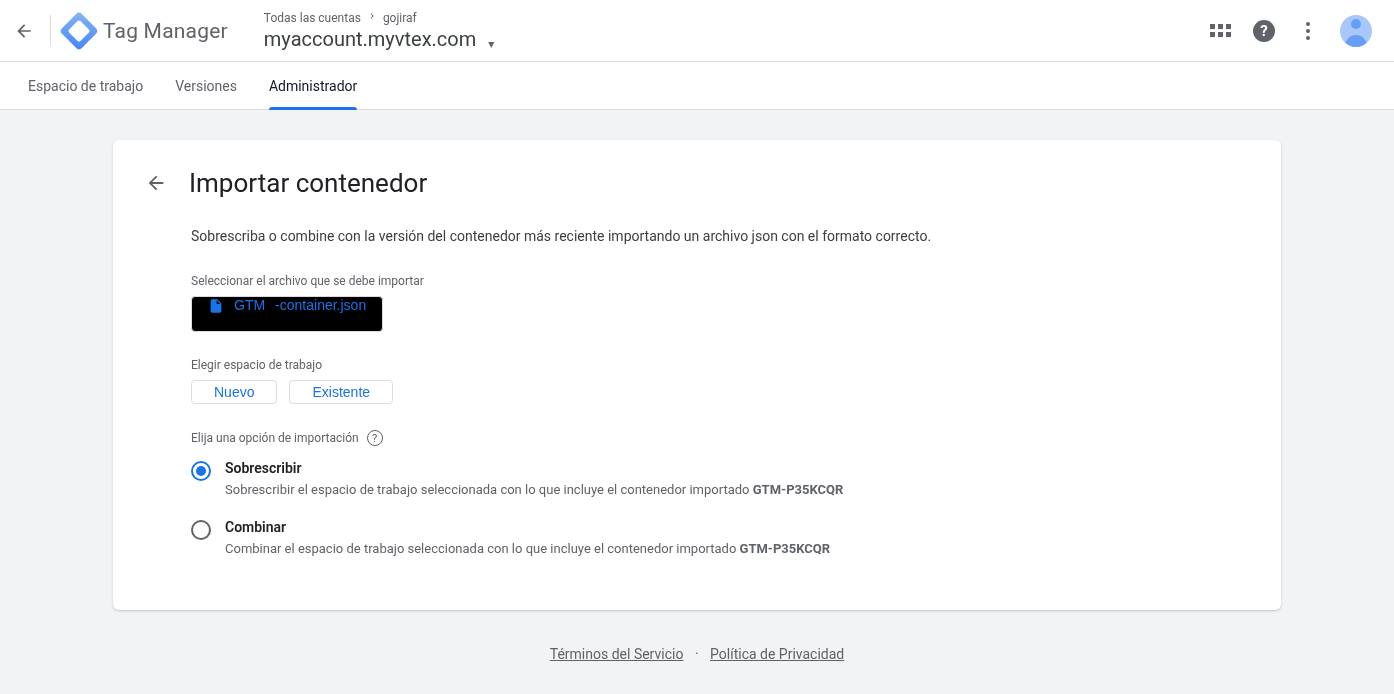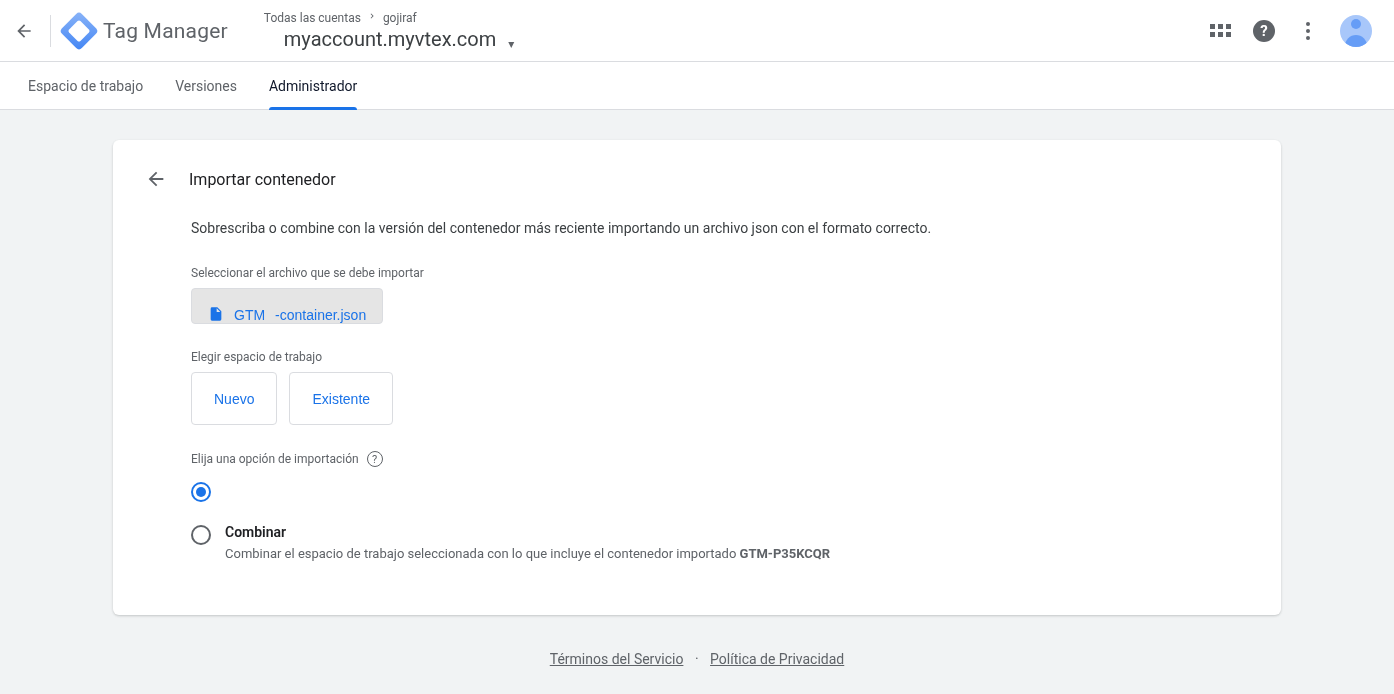--- a/index.html
+++ b/index.html
@@ -35,21 +35,21 @@
     background: linear-gradient(135deg,#8ab4f8 0%,#4285f4 100%);
     border-radius: 4px;
     position: relative;
   }
   .gtm-logo::after{
     content:"";position:absolute;inset:6px;background:#fff;border-radius:2px;
   }
   .product-name { font-size:21px; color:#5f6368; letter-spacing:0.2px; }
   .account-block { margin-left:36px; display:flex; flex-direction:column; }
   .breadcrumb { font-size:12px; color:#5f6368; display:flex; align-items:flex-start; gap:6px; }
-  .container-name { font-size:20px; color:#3c4043; display:flex; align-items:flex-end; gap:12px; margin-top:2px;margin-left:20px;}
+  .container-name { font-size:20px; color:#3c4043; display:flex; align-items:flex-end; gap:12px; margin-top:2px;}
   .dropdown-arrow { font-size:12px; color:#5f6368; }
   .header-right { margin-left:auto; display:flex; align-items:center; gap:20px; padding-right:14px;}
   .hr-icon { width:24px; height:24px; display:flex; align-items:center; justify-content:center; cursor:pointer; color:#5f6368;}
   .apps-icon { display:grid; grid-template-columns:repeat(3,5px); grid-template-rows:repeat(2,5px); gap:3px;}
   .apps-icon span{ background:#5f6368; width:5px; height:5px; }
   .help-icon { width:22px; height:22px; border-radius:50%; background:#5f6368; color:#fff; font-size:15px; font-weight:bold; display:flex; align-items:center; justify-content:center;}
   .more-icon { display:flex; flex-direction:column; gap:3px;}
   .more-icon span{ width:4px; height:4px; border-radius:50%; background:#5f6368;}
   .avatar { width:32px; height:32px; border-radius:50%; background:#a8c7fa; display:flex; align-items:center; justify-content:center;}
   .avatar-head{ width:10px;height:10px;border-radius:50%;background:#669df6;position:absolute;top:4px;left:11px;}
@@ -72,36 +72,36 @@
   .page-body { background:#f1f3f4; min-height:calc(694px - 110px); padding-top:30px; }
   .card {
     background:#fff;
     width:1168px;
     margin:0 auto;
     border-radius:6px;
     box-shadow:0 1px 2px rgba(60,64,67,.15),0 1px 3px rgba(60,64,67,.1);
     padding:28px 32px 48px 32px;
   }
   .card-header{ display:flex; align-items:center; gap:22px; margin-bottom:30px;}
-  .card-title{ font-size:16px; color:#202124; font-weight:400;}
+  .card-title{ font-size:26px; color:#202124; font-weight:400;}
   .card-back{ cursor:pointer; color:#5f6368;}
   .content{ padding-left:46px;}
   .desc{ font-size:14px; color:#3c4043; margin-bottom:30px;}
   .field-label{ font-size:12px; color:#5f6368; margin-bottom:8px;}
   .file-btn{
-    display:inline-flex; align-items:flex-end; gap:10px;
+    display:inline-flex; align-items:flex-start; gap:10px;
     border:1px solid #dadce0; border-radius:4px;
     padding:0 16px; height:36px;
-    color:#1a73e8; font-size:14px; cursor:pointer; background:#e5e5e5;
+    color:#1a73e8; font-size:14px; cursor:pointer; background:#000000;
     margin-bottom:26px;
   }
   .btn-row{ display:flex; gap:12px; margin-bottom:26px;}
   .outline-btn{
     border:1px solid #dadce0; border-radius:4px; background:#fff;
-    color:#1a73e8; font-size:14px; height:53px; padding:0 22px; cursor:pointer;
+    color:#1a73e8; font-size:14px; height:24px; padding:0 22px; cursor:pointer;
   }
   .import-label-row{ display:flex; align-items:center; gap:8px; margin-bottom:14px;}
   .help-outline{ width:16px;height:16px;border:1.5px solid #5f6368;border-radius:50%;color:#5f6368;font-size:11px;display:flex;align-items:center;justify-content:center;cursor:pointer;}
   .radio-option{ display:flex; gap:14px; margin-bottom:6px;}
   .radio-outer{ width:20px;height:20px;border:2px solid #5f6368;border-radius:50%;flex-shrink:0;display:flex;align-items:center;justify-content:center;cursor:pointer; margin-top:1px;}
   .radio-outer.selected{ border-color:#1a73e8;}
   .radio-inner{ width:10px;height:10px;border-radius:50%;background:#1a73e8;}
   .radio-body{}
   .radio-title{ font-size:14px; font-weight:600; color:#202124; margin-bottom:6px;}
   .radio-desc{ font-size:13px; color:#5f6368;}
@@ -210,20 +210,26 @@
         <div class="help-outline">
           <span>?</span>
         </div>
       </div>
 
       <div class="radio-group">
         <div class="radio-option">
           <div class="radio-outer selected">
             <div class="radio-inner"></div>
           </div>
+          <div class="radio-body">
+            <div class="radio-title">Sobrescribir</div>
+            <div class="radio-desc">
+              <span>Sobrescribir el espacio de trabajo seleccionada con lo que incluye el contenedor importado </span><b>GTM-P35KCQR</b>
+            </div>
+          </div>
         </div>
         <div class="radio-option">
           <div class="radio-outer"></div>
           <div class="radio-body">
             <div class="radio-title">Combinar</div>
             <div class="radio-desc">
               <span>Combinar el espacio de trabajo seleccionada con lo que incluye el contenedor importado </span><b>GTM-P35KCQR</b>
             </div>
           </div>
         </div>

